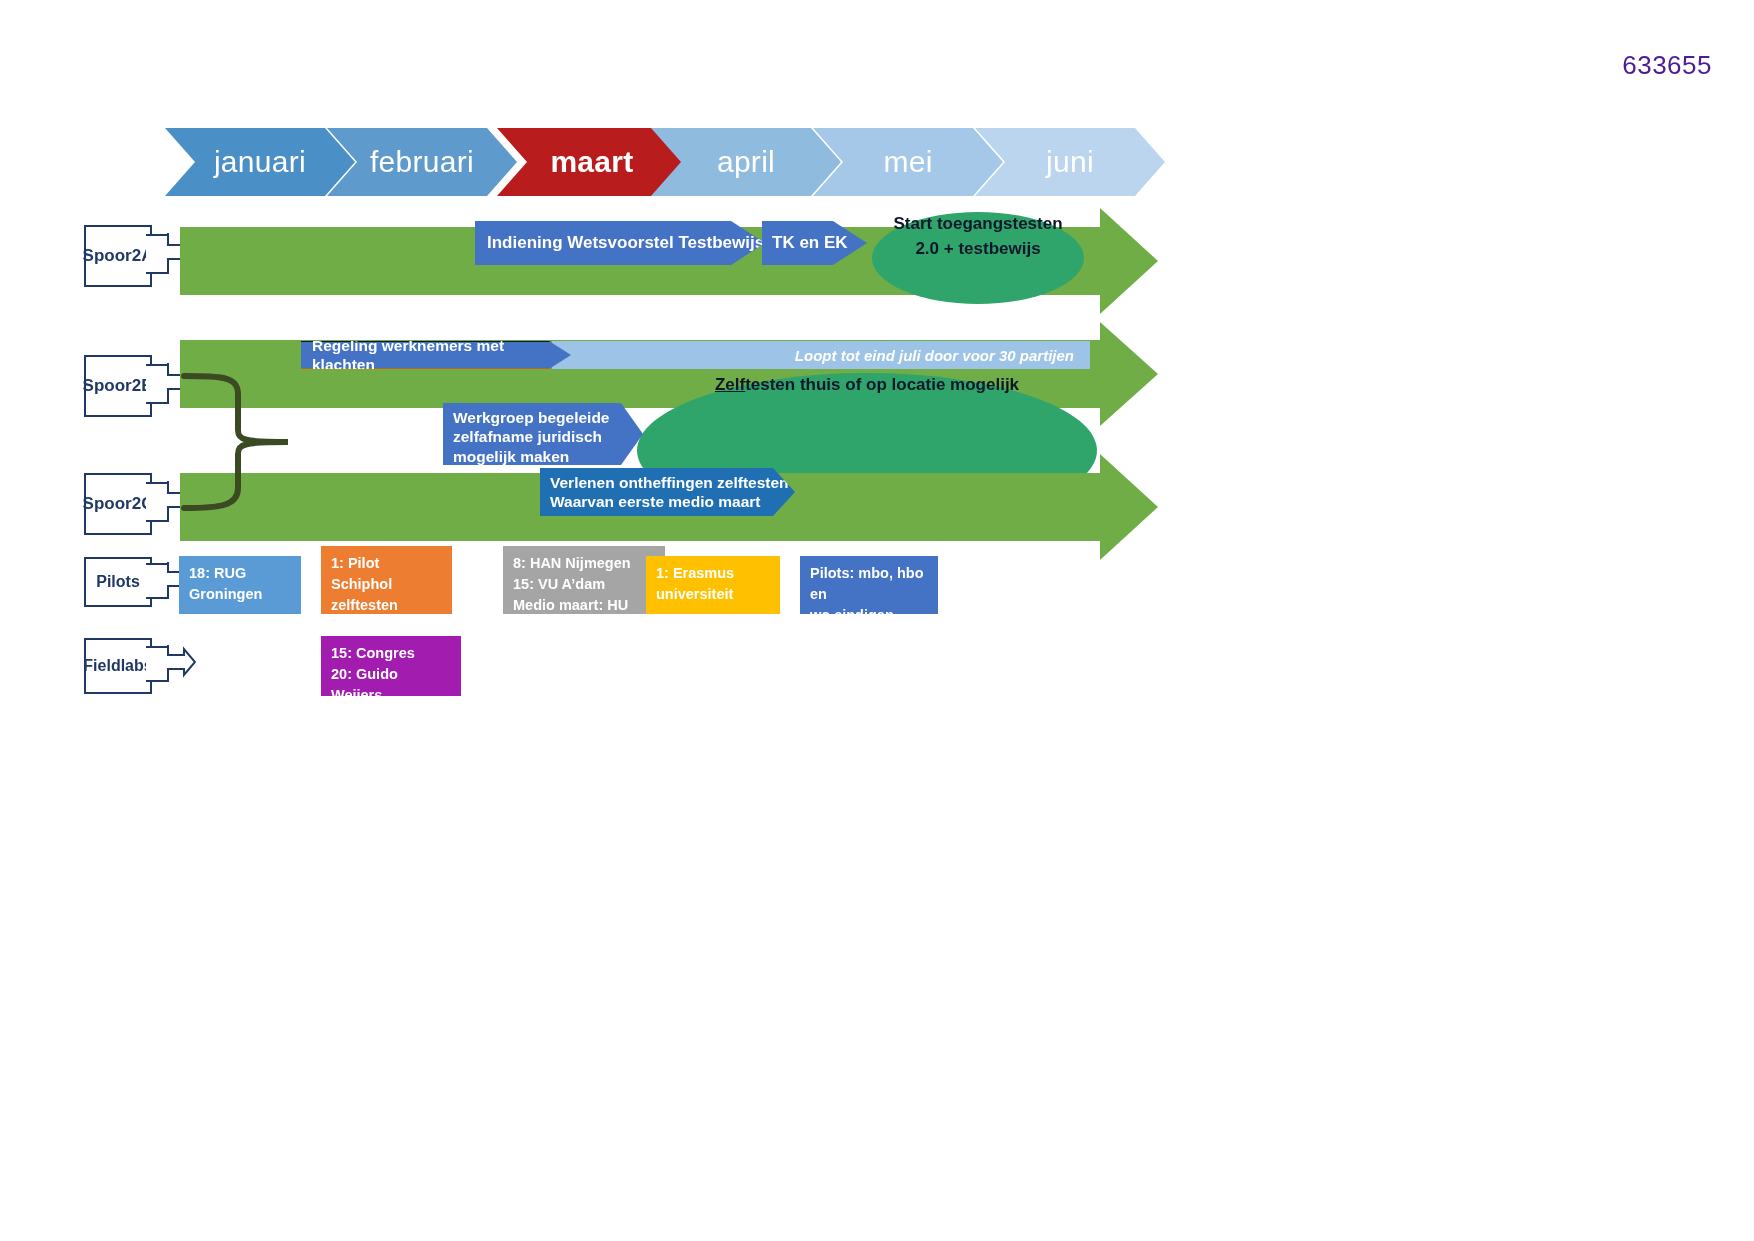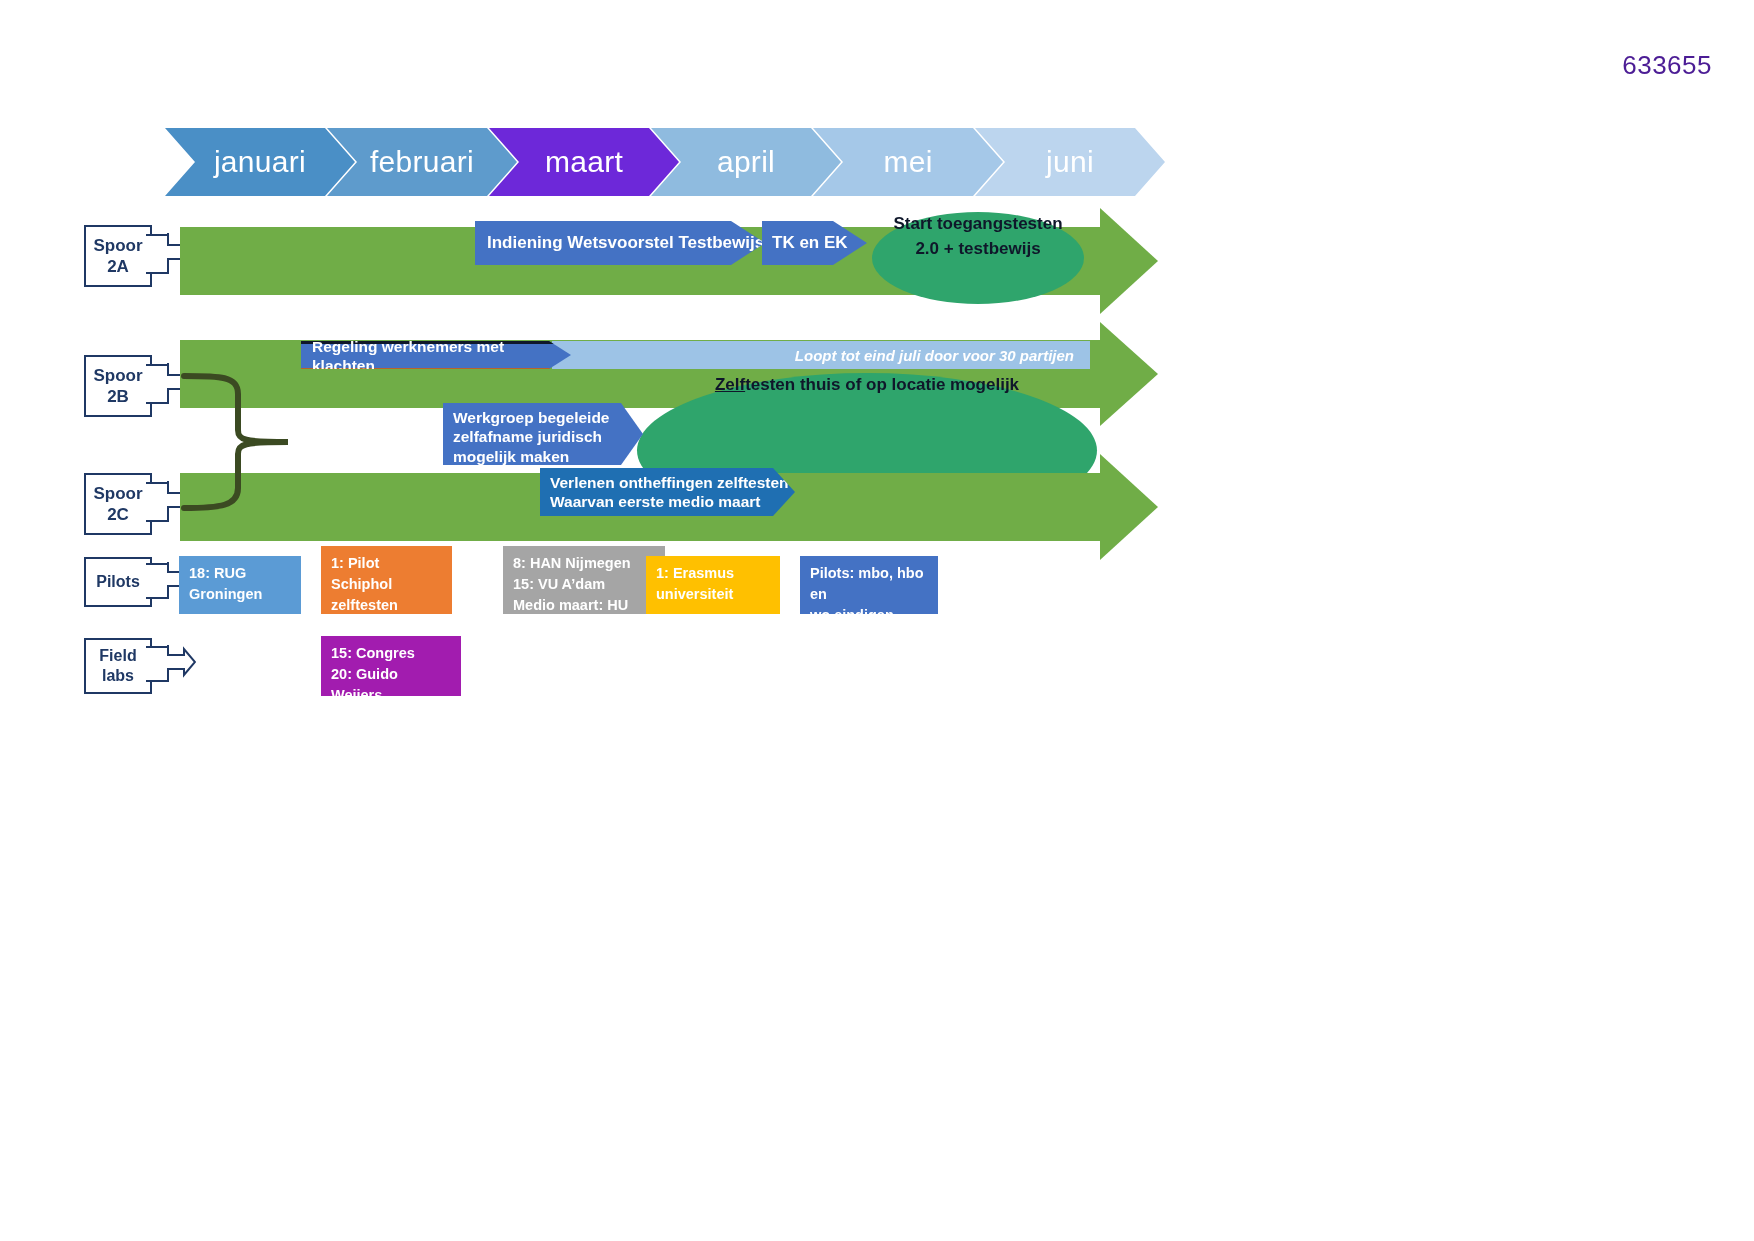--- a/index.html
+++ b/index.html
@@ -46,21 +46,21 @@
 
   
   .spoor-box{
     position:absolute;
     box-sizing:border-box;
     border:2px solid #1F3864;
     background:#ffffff;
     color:#1F3864;
     font-weight:bold;font-size:17px;
     display:flex;align-items:center;justify-content:center;
-    flex-direction:column;line-height:1.25;
+    flex-direction:row;line-height:1.25;
     text-align:center;
   }
 
   
   .proc{
     position:absolute;
     box-sizing:border-box;
     color:#ffffff;font-weight:bold;
     display:flex;align-items:center;
     font-size:17px;
@@ -111,21 +111,21 @@
 
   <div class="abs" id="doc-id">633655</div>
 
   <div class="abs" id="months">
     <div class="month" style="left: 0px; width: 190px; background: rgb(74, 143, 198);">
         <span>januari</span>
       </div>
     <div class="month" style="left: 162px; width: 190px; background: rgb(94, 155, 204);">
         <span>februari</span>
       </div>
-    <div class="month" style="left: 324px; width: 190px; background: #6d28d9;">
+    <div class="month" style="left: 332px; width: 190px; background: #b91c1c; font-weight: bold;">
         <span>maart</span>
       </div>
     <div class="month" style="left: 486px; width: 190px; background: rgb(143, 187, 223);">
         <span>april</span>
       </div>
     <div class="month" style="left: 648px; width: 190px; background: rgb(165, 200, 232);">
         <span>mei</span>
       </div>
     <div class="month" style="left: 810px; width: 190px; background: rgb(188, 213, 238);">
         <span>juni</span>
@@ -164,21 +164,21 @@
     <path d="M0 2 L22 2 L22 0 L22 12 L38 12 L38 5 L49 19 L38 33 L38 26 L22 26 L22 40 L0 40" fill="#ffffff" stroke="#1F3864" stroke-width="2" stroke-linejoin="miter"></path>
   </svg>
 
   <div class="green-track" style="left:180px;top:340px;width:930px;height:68px;"></div>
   <div class="green-head" style="left:1100px;top:322px;width:58px;height:104px;"></div>
 
   <div class="banner" style="left:552px;top:341px;width:538px;height:28px;background:#9DC3E6;">
     <span>Loopt tot eind juli door voor 30 partijen</span>
   </div>
 
-  <div class="proc pent" style="left:301px;top:341px;width:270px;height:28px;background:#4472C4;padding-left:11px;font-size:15.5px;border-top:3px solid #0f172a;border-bottom:1px solid #B8642A;">
+  <div class="proc pent" style="left:301px;top:341px;width:270px;height:28px;background:#4472C4;padding-left:11px;font-size:15.5px;border-top:1px solid #0f172a;border-bottom:1px solid #B8642A;">
     <span>Regeling werknemers met klachten</span>
   </div>
 
   <div class="ellipse" style="left:637px;top:373px;width:460px;height:155px;background:#2FA56C;">
     <span style="font-size:17px;">
       <span class="underline-part">Zelf</span><span>testen thuis of  op locatie mogelijk</span>
     </span>
   </div>
 
 

